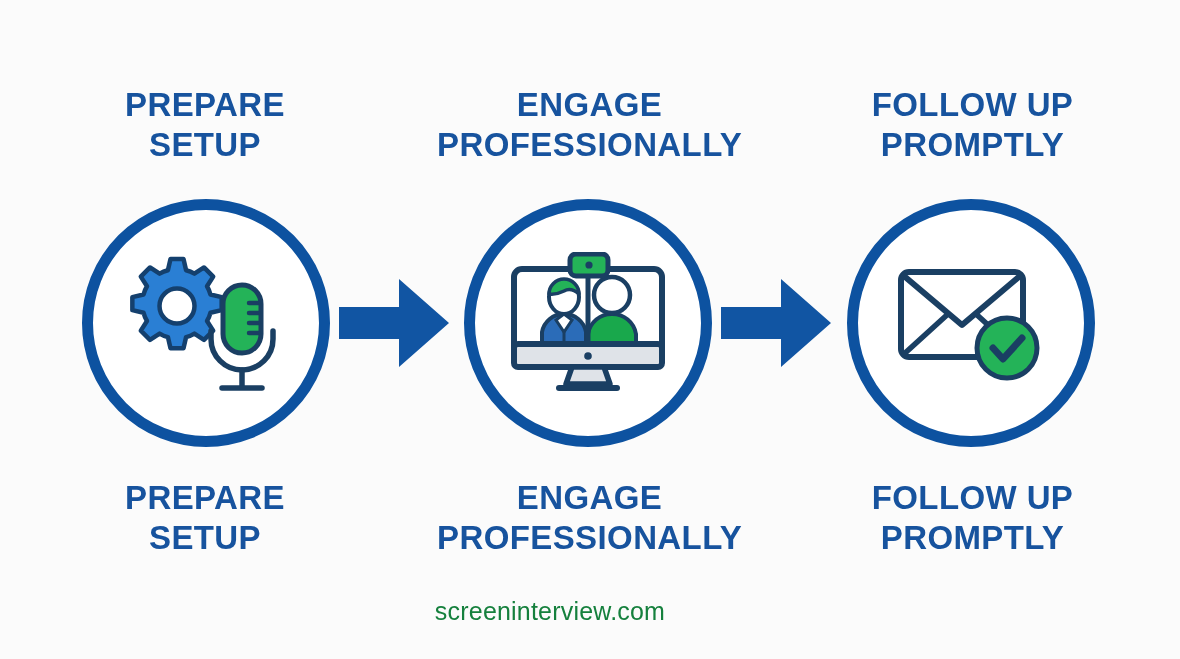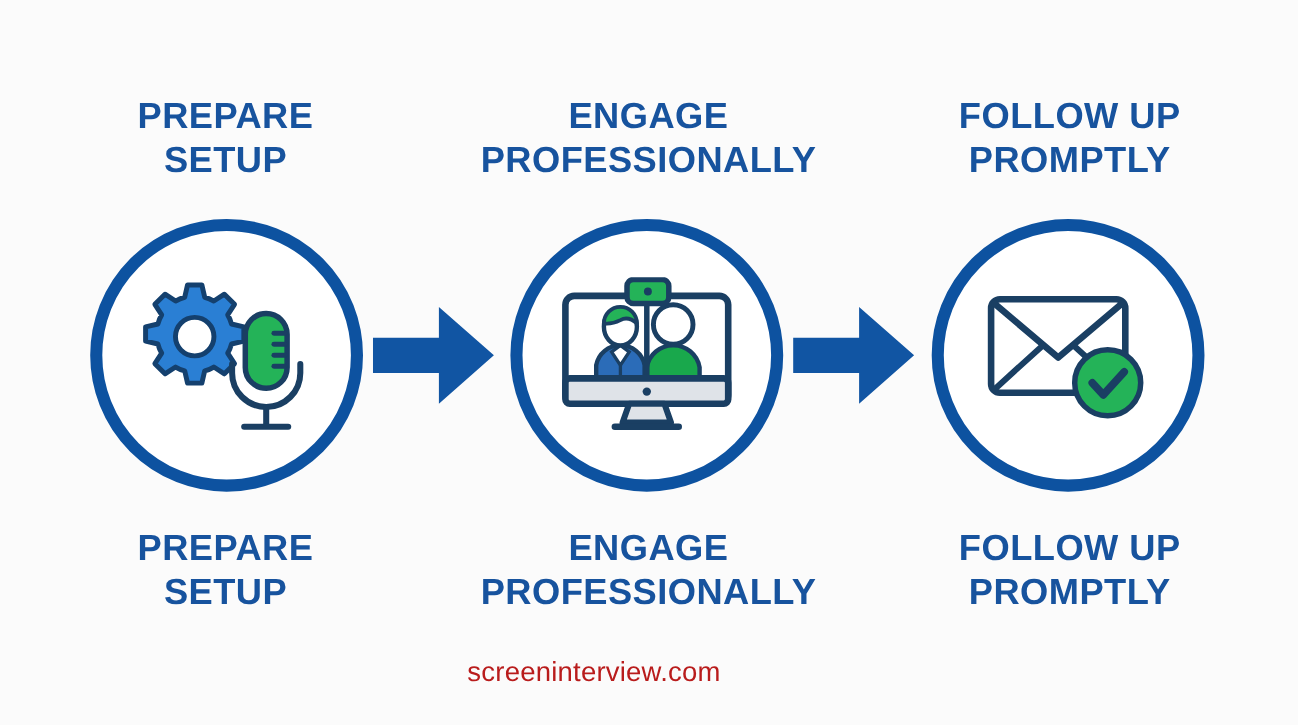--- a/index.html
+++ b/index.html
@@ -81,25 +81,25 @@
     position: absolute;
     width: 112px;
     height: 112px;
   }
   .arrow.a1 { left: 339px; top: 267px; }
   .arrow.a2 { left: 721px; top: 267px; }
 
   
   .footer {
     position: absolute;
-    left: 4px;
+    left: 14px;
     top: 597px;
     width: 1072px;
     text-align: center;
-    color: #b91c1c;
+    color: #15803d;
     font-size: 25px;
     font-weight: 400;
     letter-spacing: 0.2px;
   }
 </style>
 </head>
 <body>
 
 <div id="infographic">
 

